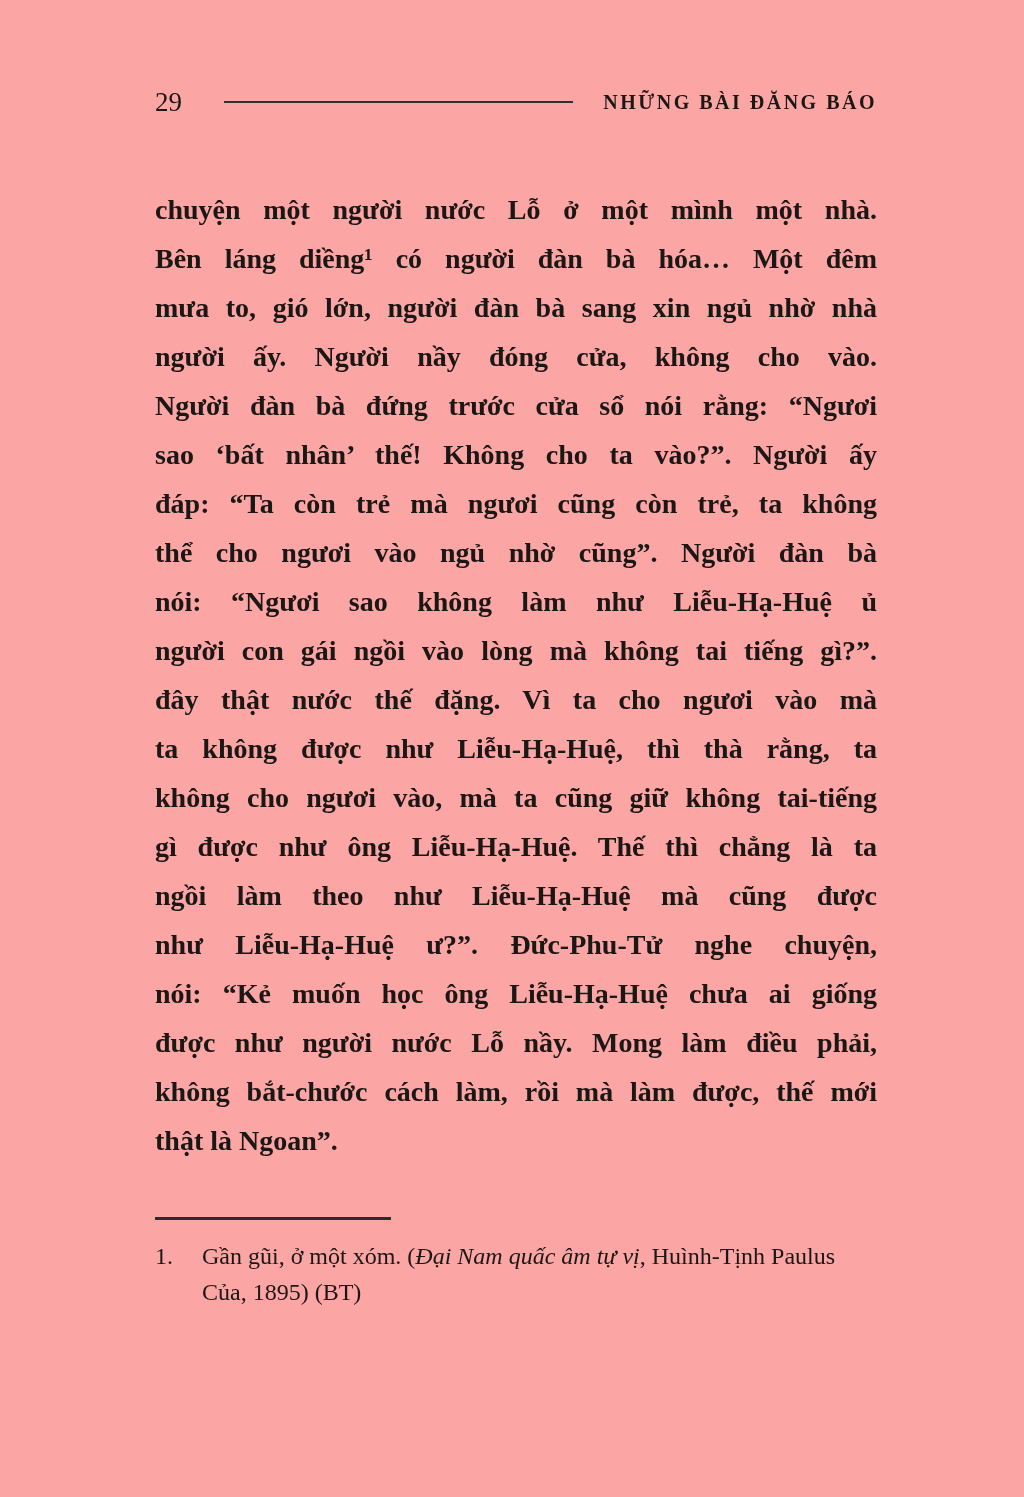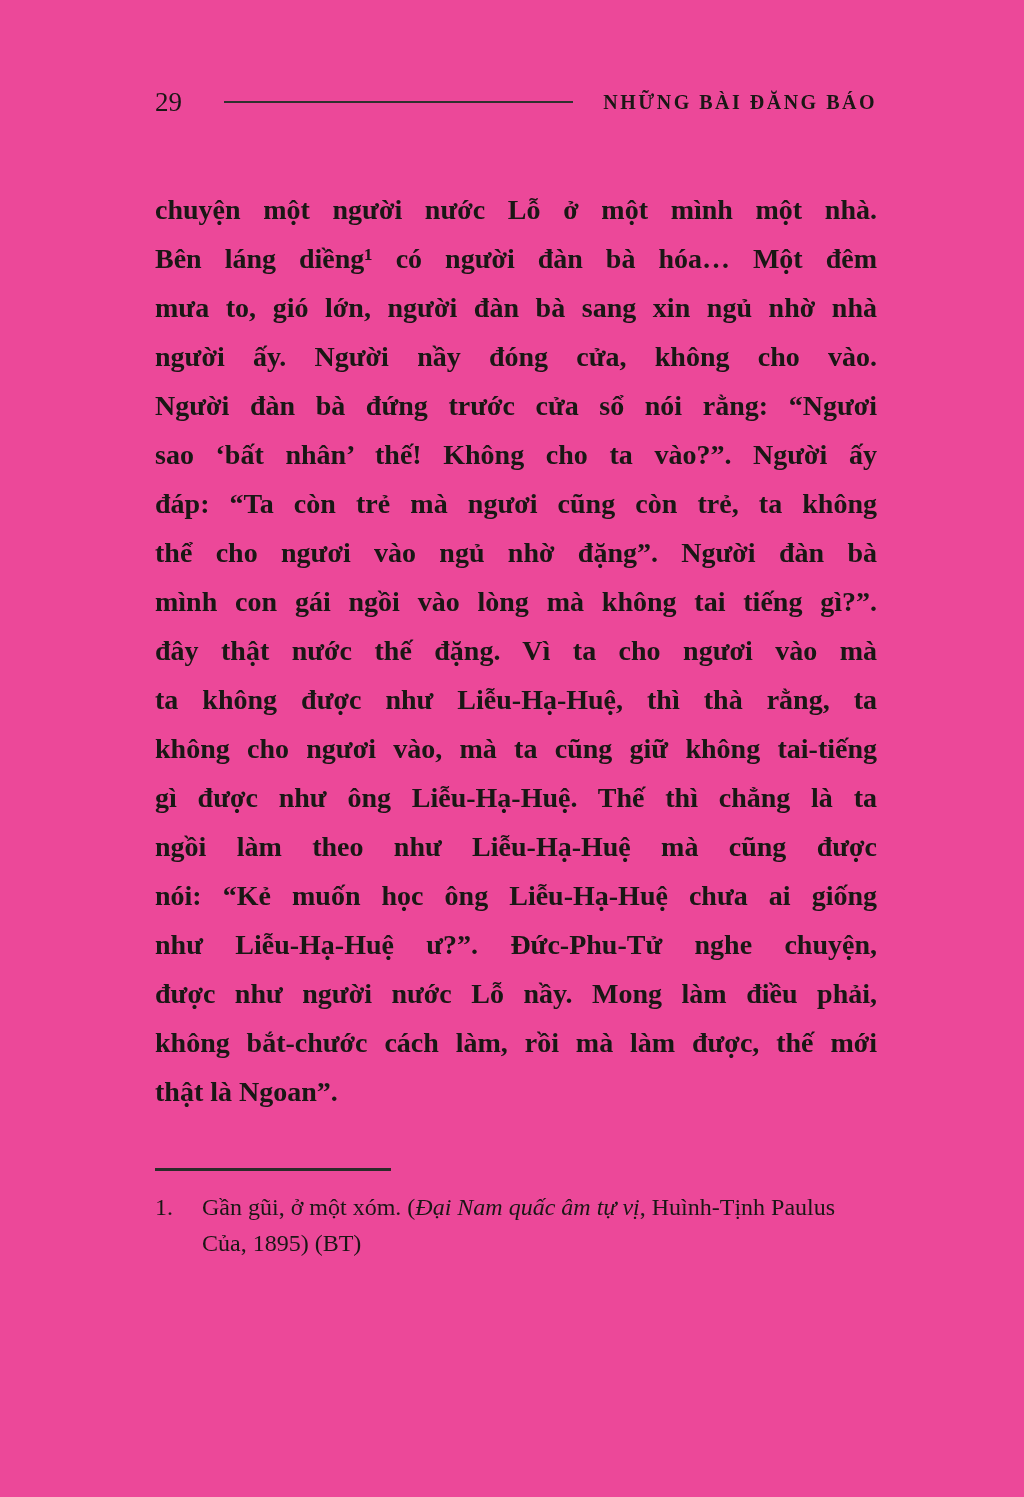--- a/index.html
+++ b/index.html
@@ -1,20 +1,20 @@
 <!DOCTYPE html>
 <html><head>
 <meta charset="utf-8">
 <style>
   html, body { margin: 0; padding: 0; background: #e8e8e8; }
   .page {
     width: 1024px;
     height: 1497px;
     margin: 0 auto;
-    background: #ec4899;
+    background: #fca5a5;
     color: #1a1715;
     font-family: "Liberation Serif", serif;
     box-sizing: border-box;
     padding: 85px 147px 0 155px;
     position: relative;
     overflow: hidden;
   }
   .page-header {
     display: flex;
     align-items: center;
@@ -86,29 +86,30 @@
   </header>
 
   <main class="body-text">
     <div class="line">chuyện một người nước Lỗ ở một mình một nhà.</div>
     <div class="line">Bên láng diềng¹ có người đàn bà hóa… Một đêm</div>
     <div class="line">mưa to, gió lớn, người đàn bà sang xin ngủ nhờ nhà</div>
     <div class="line">người ấy. Người nầy đóng cửa, không cho vào.</div>
     <div class="line">Người đàn bà đứng trước cửa sổ nói rằng: “Ngươi</div>
     <div class="line">sao ‘bất nhân’ thế! Không cho ta vào?”. Người ấy</div>
     <div class="line">đáp: “Ta còn trẻ mà ngươi cũng còn trẻ, ta không</div>
-    <div class="line">thể cho ngươi vào ngủ nhờ đặng”. Người đàn bà</div>
-    <div class="line">mình con gái ngồi vào lòng mà không tai tiếng gì?”.</div>
+    <div class="line">thể cho ngươi vào ngủ nhờ cũng”. Người đàn bà</div>
+    <div class="line">nói: “Ngươi sao không làm như Liễu-Hạ-Huệ ủ</div>
+    <div class="line">người con gái ngồi vào lòng mà không tai tiếng gì?”.</div>
     <div class="line">đây thật nước thế đặng. Vì ta cho ngươi vào mà</div>
     <div class="line">ta không được như Liễu-Hạ-Huệ, thì thà rằng, ta</div>
     <div class="line">không cho ngươi vào, mà ta cũng giữ không tai-tiếng</div>
     <div class="line">gì được như ông Liễu-Hạ-Huệ. Thế thì chẳng là ta</div>
     <div class="line">ngồi làm theo như Liễu-Hạ-Huệ mà cũng được</div>
+    <div class="line">như Liễu-Hạ-Huệ ư?”. Đức-Phu-Tử nghe chuyện,</div>
     <div class="line">nói: “Kẻ muốn học ông Liễu-Hạ-Huệ chưa ai giống</div>
-    <div class="line">như Liễu-Hạ-Huệ ư?”. Đức-Phu-Tử nghe chuyện,</div>
     <div class="line">được như người nước Lỗ nầy. Mong làm điều phải,</div>
     <div class="line">không bắt-chước cách làm, rồi mà làm được, thế mới</div>
     <div class="line last">thật là Ngoan”.</div>
   </main>
 
   <div class="footnote-sep"></div>
 
   <div class="footnote">
     <span class="fn-num">1.</span>
     <div class="fn-text"><span>Gần gũi, ở một xóm. (</span><em>Đại Nam quấc âm tự vị</em><span>, Huình-Tịnh Paulus Của, 1895) (BT)</span></div>

